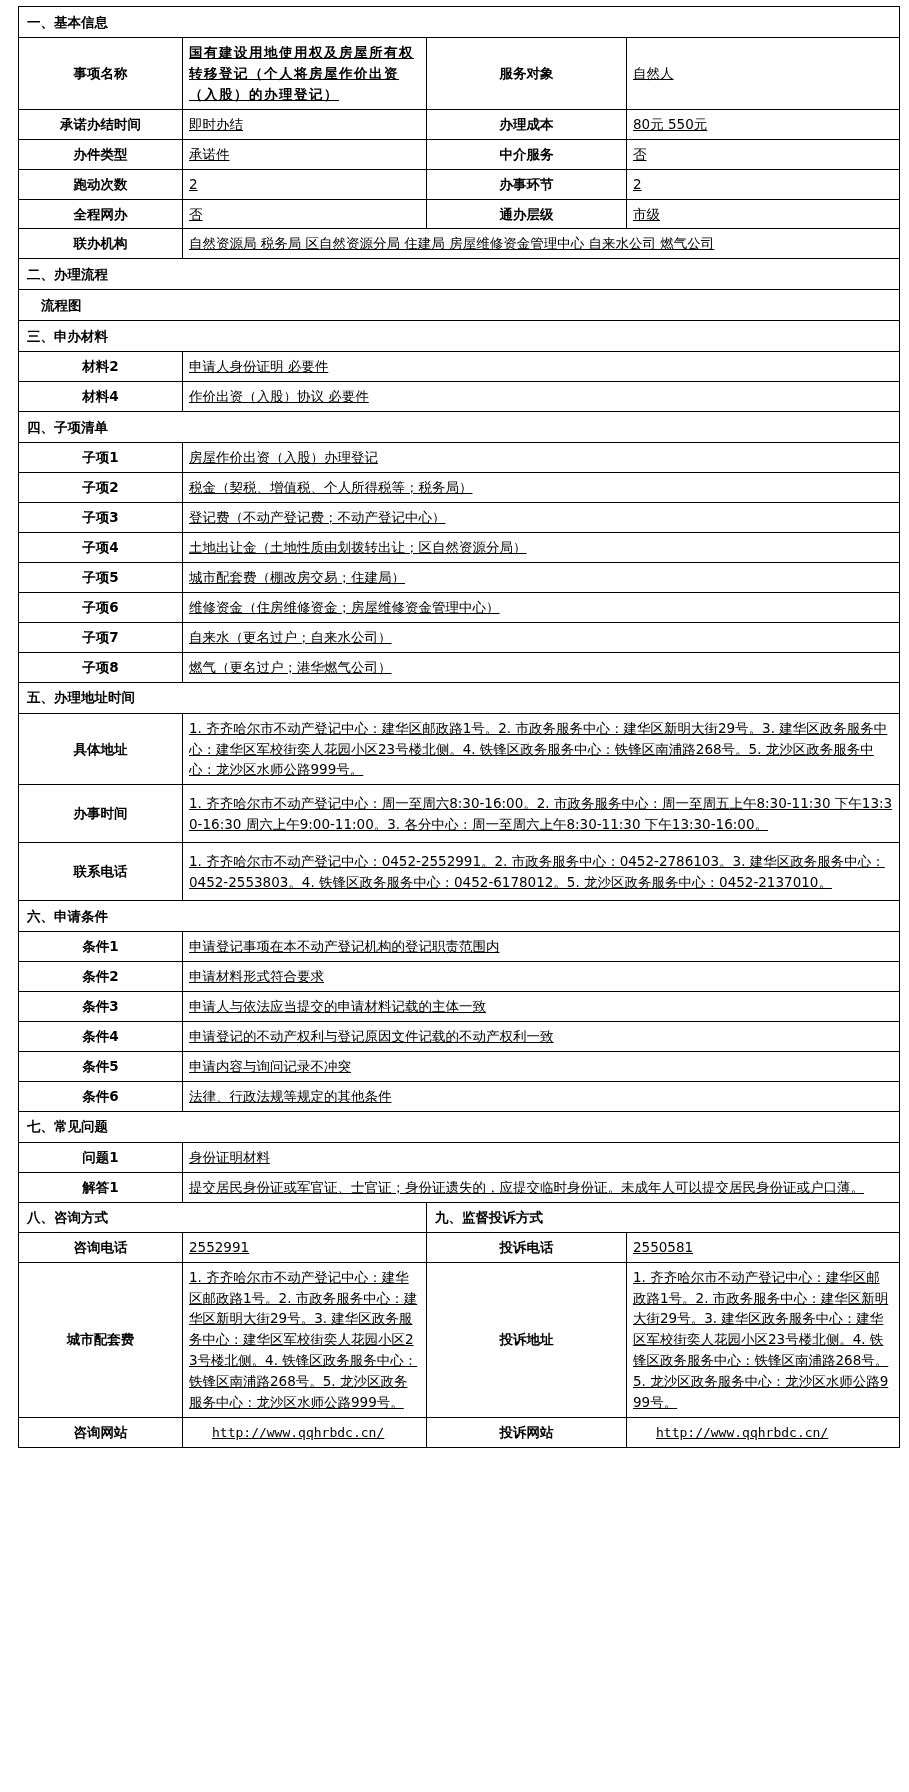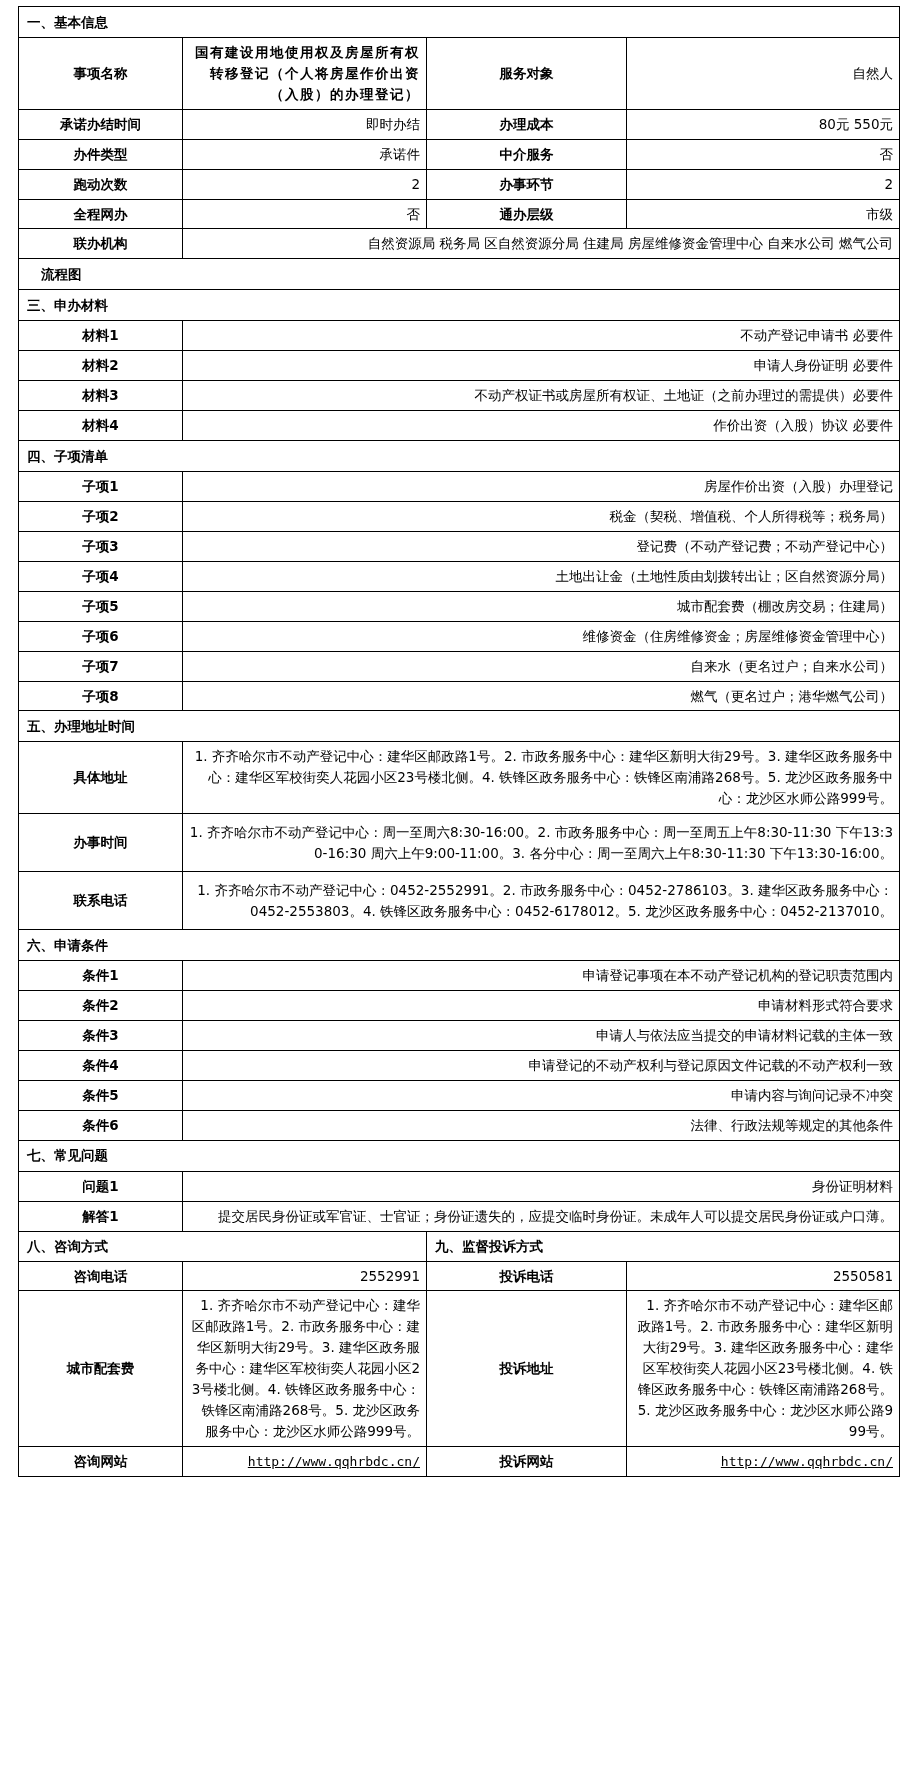--- a/index.html
+++ b/index.html
@@ -39,41 +39,43 @@
   .lbl {
     text-align: center;
     font-weight: bold;
     white-space: nowrap;
   }
   .lbl-wide {
     text-align: center;
     font-weight: bold;
   }
   .val {
-    text-align: right;
+    text-align: left;
+    text-decoration: underline;
   }
   .bold-val {
     font-weight: bold;
   }
   .spaced {
     letter-spacing: 1.5px;
   }
   .row-tall {
     height: 58px;
   }
   .flow {
     padding-left: 22px !important;
     font-weight: bold;
     height: 22px;
   }
   a.link {
     color: #000000;
     text-decoration: underline;
     font-family: "DejaVu Sans Mono", "Liberation Mono", monospace;
     font-size: 13px;
+    margin-left: 23px;
   }
   .halfsect {
     font-weight: bold;
     padding-left: 8px !important;
   }
   .tight {
     line-height: 1.5;
   }
 </style>
 </head>
@@ -122,37 +124,32 @@
       <td class="val">否</td>
       <td class="lbl-wide">通办层级</td>
       <td class="val">市级</td>
     </tr>
     <tr>
       <td class="lbl">联办机构</td>
       <td class="val" colspan="3">自然资源局 税务局 区自然资源分局 住建局 房屋维修资金管理中心 自来水公司 燃气公司</td>
     </tr>
 
     <tr>
+      <td class="sect" colspan="4">二、办理流程</td>
+    </tr>
+    <tr>
       <td class="flow" colspan="4">流程图</td>
     </tr>
 
     <tr>
       <td class="sect" colspan="4">三、申办材料</td>
-    </tr>
-    <tr>
-      <td class="lbl">材料1</td>
-      <td class="val" colspan="3">不动产登记申请书 必要件</td>
     </tr>
     <tr>
       <td class="lbl">材料2</td>
       <td class="val" colspan="3">申请人身份证明 必要件</td>
-    </tr>
-    <tr>
-      <td class="lbl">材料3</td>
-      <td class="val" colspan="3">不动产权证书或房屋所有权证、土地证（之前办理过的需提供）必要件</td>
     </tr>
     <tr>
       <td class="lbl">材料4</td>
       <td class="val" colspan="3">作价出资（入股）协议 必要件</td>
     </tr>
 
     <tr>
       <td class="sect" colspan="4">四、子项清单</td>
     </tr>
     <tr>

